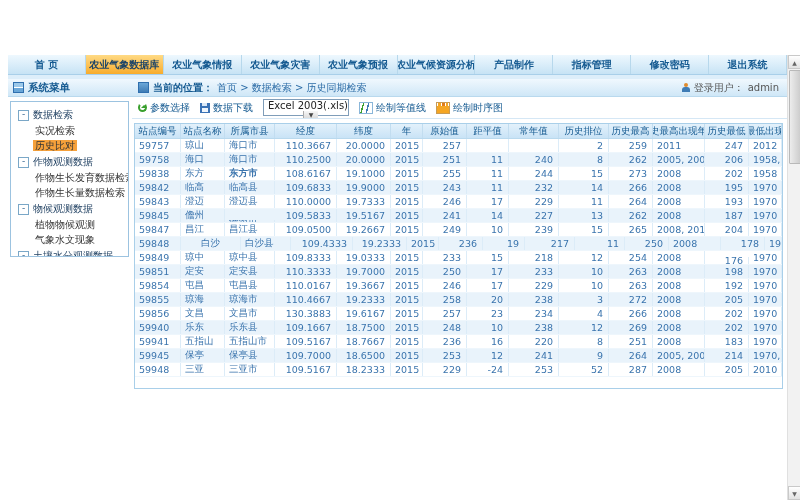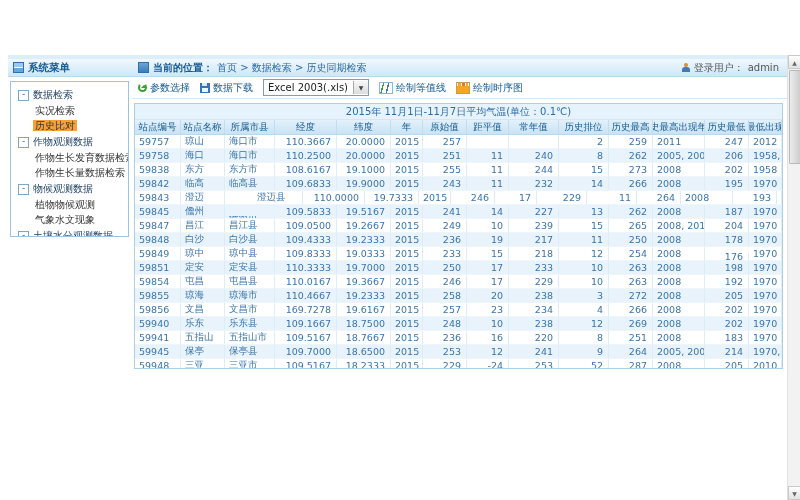--- a/index.html
+++ b/index.html
@@ -70,21 +70,21 @@
   .save-icon{width:10px;height:10px;background:#3b72b5;position:relative;}
   .save-icon:before{content:"";position:absolute;left:2px;top:0;width:5px;height:3px;background:#dce9f7;}
   .save-icon:after{content:"";position:absolute;left:2px;bottom:1px;width:6px;height:4px;background:#eef5fc;}
   .contour-icon{width:12px;height:10px;border:1px solid #8ab6d9;background:
     linear-gradient(105deg,transparent 20%,#3aa02e 20%,#3aa02e 30%,transparent 30%,transparent 55%,#3f7cb5 55%,#3f7cb5 65%,transparent 65%) #fff;}
   .timeseries-icon{width:12px;height:10px;border:1px solid #c89b54;background:
     linear-gradient(180deg,transparent 30%,#f5a623 30%) ,
     linear-gradient(90deg,transparent 10%,#f5a623 10%,#f5a623 30%,#fff 30%,#fff 45%,#e07b1a 45%,#e07b1a 65%,#fff 65%,#fff 75%,#f5a623 75%,#f5a623 95%,#fff 95%);
     background-blend-mode:normal;}
   .export-select{height:15px;border:1px solid #7f9db9;background:#fff;display:flex;align-items:center;
-    font-size:10px;color:#222;padding-left:4px;cursor:pointer;}
+    font-size:10px;color:#222;padding-left:4px;cursor:pointer;flex-direction:column;}
   .select-arrow{width:14px;height:13px;margin-left:5px;background:linear-gradient(180deg,#f7f7f7,#dcdcdc);
     border-left:1px solid #aaa;display:flex;align-items:center;justify-content:center;font-size:6px;color:#444;}
 
   
   .table-wrap{margin:4px 4px 0 2px;border:1px solid #a9cfe9;height:264px;overflow:hidden;background:#fff;}
   .table-title{height:15px;background:#e7f3fc;display:flex;align-items:center;justify-content:center;
     font-size:10px;color:#2c6ca6;border-bottom:1px solid #d5e7f5;}
   .thead{display:flex;height:14px;background:linear-gradient(180deg,#e3f1fb,#c9e3f6);border-bottom:1px solid #b9d9ee;}
   .th{font-size:9.5px;color:#155a91;display:flex;align-items:center;justify-content:center;
     border-right:1px solid #c2ddf0;overflow:hidden;white-space:nowrap;box-sizing:border-box;}
@@ -104,20 +104,32 @@
   .vs-down{bottom:0;}
   .vs-thumb{position:absolute;left:1px;top:15px;width:10px;height:92px;background:linear-gradient(90deg,#ececec,#cdcdcd);
     border:1px solid #b9b9b9;border-radius:1px;cursor:pointer;}
 </style>
 </head>
 <body>
 
 <div class="app">
 
 
+  <div class="nav">
+      <div class="nav-tab">首 页</div>
+      <div class="nav-tab active">农业气象数据库</div>
+      <div class="nav-tab">农业气象情报</div>
+      <div class="nav-tab">农业气象灾害</div>
+      <div class="nav-tab">农业气象预报</div>
+      <div class="nav-tab">农业气候资源分析</div>
+      <div class="nav-tab">产品制作</div>
+      <div class="nav-tab">指标管理</div>
+      <div class="nav-tab">修改密码</div>
+      <div class="nav-tab">退出系统</div>
+    </div>
   <div class="substrip"></div>
 
   <div class="content">
     <div class="sidebar">
       <div class="side-header">
         <span class="menu-icon"></span>
         <span>系统菜单</span>
       </div>
       <div class="tree-panel">
           <div class="tnode">
@@ -173,21 +185,20 @@
           <span class="contour-icon"></span>
           <span>绘制等值线</span>
         </div>
         <div class="tool-btn">
           <span class="timeseries-icon"></span>
           <span>绘制时序图</span>
         </div>
       </div>
 
       <div class="table-wrap">
-        <div class="table-title">2015年 11月1日-11月7日平均气温(单位：0.1℃)</div>
         <div class="thead">
             <div class="th" style="width: 46px; flex: 0 0 auto;">站点编号</div>
             <div class="th" style="width: 44px; flex: 0 0 auto;">站点名称</div>
             <div class="th" style="width: 50px; flex: 0 0 auto;">所属市县</div>
             <div class="th" style="width: 62px; flex: 0 0 auto; text-align: center;">经度</div>
             <div class="th" style="width: 54px; flex: 0 0 auto;">纬度</div>
             <div class="th" style="width: 32px; flex: 0 0 auto;">年</div>
             <div class="th" style="width: 44px; flex: 0 0 auto;">原始值</div>
             <div class="th" style="width: 42px; flex: 0 0 auto;">距平值</div>
             <div class="th" style="width: 50px; flex: 0 0 auto;">常年值</div>
@@ -226,21 +237,21 @@
               <div class="td r" style="width: 50px; flex: 0 0 auto;">240</div>
               <div class="td r" style="width: 50px; flex: 0 0 auto;">8</div>
               <div class="td r" style="width: 44px; flex: 0 0 auto;">262</div>
               <div class="td l" style="width: 52px; flex: 0 0 auto;">2005, 2008</div>
               <div class="td r" style="width: 44px; flex: 0 0 auto;">206</div>
               <div class="td l" style="flex: 1 1 0%;">1958, 1970</div>
             </div>
             <div class="tr">
               <div class="td l" style="width: 46px; flex: 0 0 auto;">59838</div>
               <div class="td l" style="width: 44px; flex: 0 0 auto;">东方</div>
-              <div class="td l" style="width: 50px; flex: 0 0 auto;">东方市</div>
+              <div class="td l" style="width: 50px; flex: 0 0 auto; font-weight: bold;">东方市</div>
               <div class="td r" style="width: 62px; flex: 0 0 auto;">108.6167</div>
               <div class="td r" style="width: 54px; flex: 0 0 auto;">19.1000</div>
               <div class="td l" style="width: 32px; flex: 0 0 auto;">2015</div>
               <div class="td r" style="width: 44px; flex: 0 0 auto;">255</div>
               <div class="td r" style="width: 42px; flex: 0 0 auto;">11</div>
               <div class="td r" style="width: 50px; flex: 0 0 auto;">244</div>
               <div class="td r" style="width: 50px; flex: 0 0 auto;">15</div>
               <div class="td r" style="width: 44px; flex: 0 0 auto;">273</div>
               <div class="td l" style="width: 52px; flex: 0 0 auto;">2008</div>
               <div class="td r" style="width: 44px; flex: 0 0 auto;">202</div>
@@ -258,21 +269,21 @@
               <div class="td r" style="width: 50px; flex: 0 0 auto;">232</div>
               <div class="td r" style="width: 50px; flex: 0 0 auto;">14</div>
               <div class="td r" style="width: 44px; flex: 0 0 auto;">266</div>
               <div class="td l" style="width: 52px; flex: 0 0 auto;">2008</div>
               <div class="td r" style="width: 44px; flex: 0 0 auto;">195</div>
               <div class="td l" style="flex: 1 1 0%;">1970</div>
             </div>
             <div class="tr">
               <div class="td l" style="width: 46px; flex: 0 0 auto;">59843</div>
               <div class="td l" style="width: 44px; flex: 0 0 auto;">澄迈</div>
-              <div class="td l" style="width: 50px; flex: 0 0 auto; margin-left: 28px;">澄迈县</div>
+              <div class="td l" style="width: 50px; flex: 0 0 auto;">澄迈县</div>
               <div class="td r" style="width: 62px; flex: 0 0 auto;">110.0000</div>
               <div class="td r" style="width: 54px; flex: 0 0 auto;">19.7333</div>
               <div class="td l" style="width: 32px; flex: 0 0 auto;">2015</div>
               <div class="td r" style="width: 44px; flex: 0 0 auto;">246</div>
               <div class="td r" style="width: 42px; flex: 0 0 auto;">17</div>
               <div class="td r" style="width: 50px; flex: 0 0 auto;">229</div>
               <div class="td r" style="width: 50px; flex: 0 0 auto;">11</div>
               <div class="td r" style="width: 44px; flex: 0 0 auto;">264</div>
               <div class="td l" style="width: 52px; flex: 0 0 auto;">2008</div>
               <div class="td r" style="width: 44px; flex: 0 0 auto;">193</div>
@@ -305,21 +316,21 @@
               <div class="td r" style="width: 42px; flex: 0 0 auto;">10</div>
               <div class="td r" style="width: 50px; flex: 0 0 auto;">239</div>
               <div class="td r" style="width: 50px; flex: 0 0 auto;">15</div>
               <div class="td r" style="width: 44px; flex: 0 0 auto;">265</div>
               <div class="td l" style="width: 52px; flex: 0 0 auto;">2008, 2011</div>
               <div class="td r" style="width: 44px; flex: 0 0 auto;">204</div>
               <div class="td l" style="flex: 1 1 0%;">1970</div>
             </div>
             <div class="tr">
               <div class="td l" style="width: 46px; flex: 0 0 auto;">59848</div>
-              <div class="td l" style="width: 44px; flex: 0 0 auto;">白沙</div>
+              <div class="td l" style="width: 44px; flex: 0 0 auto; margin-left: 16px;">白沙</div>
               <div class="td l" style="width: 50px; flex: 0 0 auto;">白沙县</div>
               <div class="td r" style="width: 62px; flex: 0 0 auto;">109.4333</div>
               <div class="td r" style="width: 54px; flex: 0 0 auto;">19.2333</div>
               <div class="td l" style="width: 32px; flex: 0 0 auto;">2015</div>
               <div class="td r" style="width: 44px; flex: 0 0 auto;">236</div>
               <div class="td r" style="width: 42px; flex: 0 0 auto;">19</div>
               <div class="td r" style="width: 50px; flex: 0 0 auto;">217</div>
               <div class="td r" style="width: 50px; flex: 0 0 auto;">11</div>
               <div class="td r" style="width: 44px; flex: 0 0 auto;">250</div>
               <div class="td l" style="width: 52px; flex: 0 0 auto;">2008</div>
@@ -387,21 +398,21 @@
               <div class="td r" style="width: 50px; flex: 0 0 auto;">3</div>
               <div class="td r" style="width: 44px; flex: 0 0 auto;">272</div>
               <div class="td l" style="width: 52px; flex: 0 0 auto;">2008</div>
               <div class="td r" style="width: 44px; flex: 0 0 auto;">205</div>
               <div class="td l" style="flex: 1 1 0%;">1970</div>
             </div>
             <div class="tr">
               <div class="td l" style="width: 46px; flex: 0 0 auto;">59856</div>
               <div class="td l" style="width: 44px; flex: 0 0 auto;">文昌</div>
               <div class="td l" style="width: 50px; flex: 0 0 auto;">文昌市</div>
-              <div class="td r" style="width: 62px; flex: 0 0 auto;">169.7278</div>
+              <div class="td r" style="width: 62px; flex: 0 0 auto;">130.3883</div>
               <div class="td r" style="width: 54px; flex: 0 0 auto;">19.6167</div>
               <div class="td l" style="width: 32px; flex: 0 0 auto;">2015</div>
               <div class="td r" style="width: 44px; flex: 0 0 auto;">257</div>
               <div class="td r" style="width: 42px; flex: 0 0 auto;">23</div>
               <div class="td r" style="width: 50px; flex: 0 0 auto;">234</div>
               <div class="td r" style="width: 50px; flex: 0 0 auto;">4</div>
               <div class="td r" style="width: 44px; flex: 0 0 auto;">266</div>
               <div class="td l" style="width: 52px; flex: 0 0 auto;">2008</div>
               <div class="td r" style="width: 44px; flex: 0 0 auto;">202</div>
               <div class="td l" style="flex: 1 1 0%;">1970</div>

